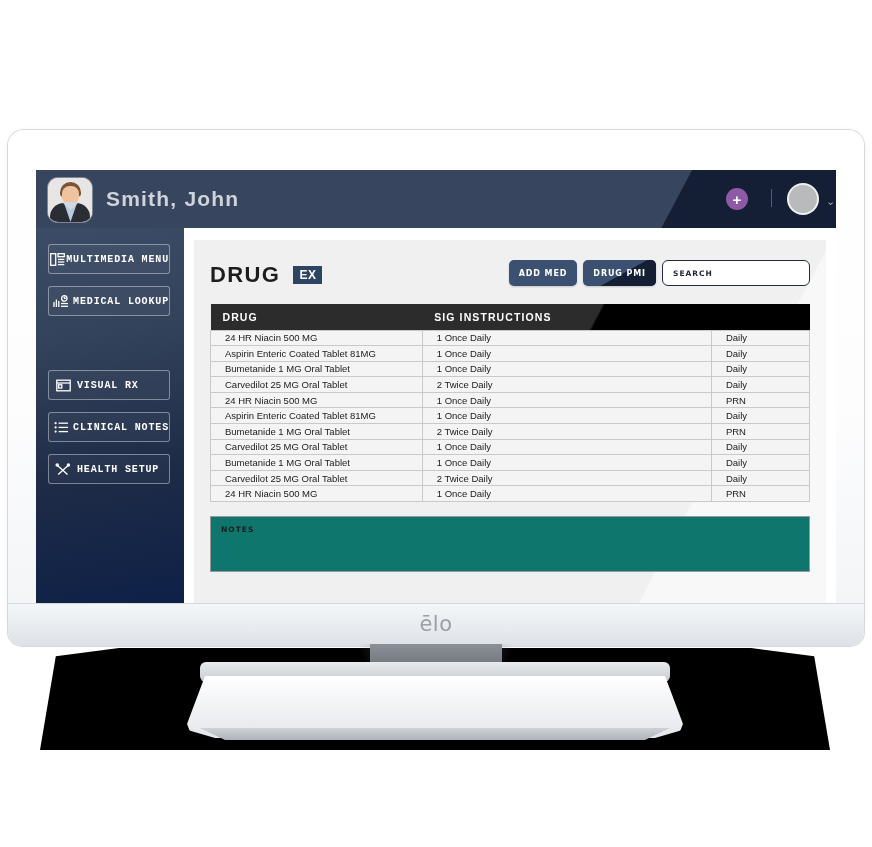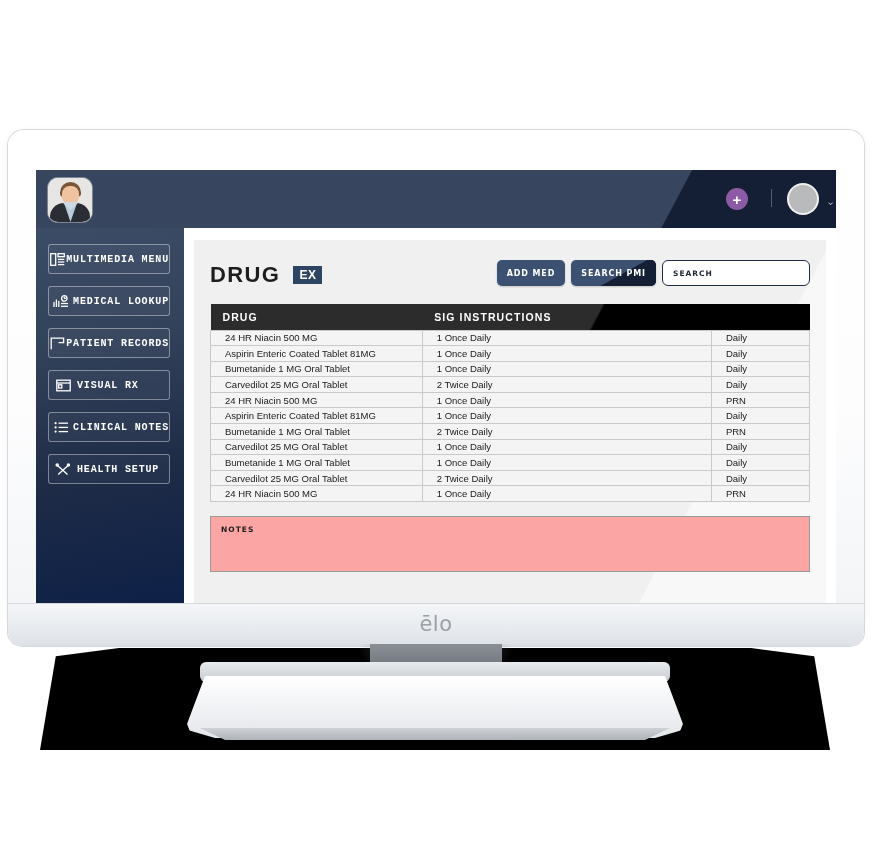--- a/index.html
+++ b/index.html
@@ -216,21 +216,21 @@
     font-family:"Liberation Sans", sans-serif;
   }
   table.meds tbody tr:first-child td { border-top:1px solid #c9c9c9; }
   .col-drug { width: 205px; }
   .col-sig  { width: 280px; }
   .col-sched{ width: 95px; }
 
   
   .notes-box {
     position:relative; z-index:2; margin-top:14px; height:56px;
-    background:#fca5a5; border:1.5px solid #999999;
+    background:#0f766e; border:1.5px solid #999999;
   }
   .notes-label {
     position:absolute; left:10px; top:8px;
     font-size:7.5px; font-weight:800; letter-spacing:1px; color:#1c1c1c;
     font-family:"DejaVu Sans", sans-serif;
   }
 </style>
 </head>
 <body>
 
@@ -245,20 +245,21 @@
     <div class="topbar">
       <div class="avatar-frame">
         <div class="avatar-photo">
           <div class="ph-body"></div>
           <div class="ph-hair"></div>
           <div class="ph-face"></div>
           <div class="ph-shirt"></div>
           <div class="ph-collar"></div>
         </div>
       </div>
+      <div class="patient-name">Smith, John</div>
       <div class="plus-btn">+</div>
       <div class="divider-v"></div>
       <div class="user-avatar"></div>
       <div class="chev">⌄</div>
     </div>
 
     <div class="sidebar">
 
       <div class="menu-item" style="top:16px">
         <span class="mi-ico">
@@ -282,28 +283,20 @@
             <circle cx="11.3" cy="3.4" r="2.7"></circle>
             <line x1="11.3" y1="3.4" x2="11.3" y2="1.4"></line>
             <line x1="11.3" y1="3.4" x2="12.9" y2="3.4"></line>
             <line x1="8" y1="8.5" x2="15" y2="8.5"></line>
             <line x1="8" y1="11.3" x2="15" y2="11.3"></line>
           </svg>
         </span>
         <span class="mi-label">MEDICAL LOOKUP</span>
       </div>
 
-      <div class="menu-item" style="top:100px">
-        <span class="mi-ico">
-          <svg class="ic" width="16" height="13" viewBox="0 0 16 13">
-            <path d="M1.2 12.3 V1.2 H13.6 V5.6 H8.6"></path>
-          </svg>
-        </span>
-        <span class="mi-label">PATIENT RECORDS</span>
-      </div>
 
       <div class="menu-item" style="top:142px">
         <span class="mi-ico">
           <svg class="ic" width="15" height="13" viewBox="0 0 15 13">
             <rect x="0.8" y="1.2" width="13.4" height="10.6"></rect>
             <line x1="0.8" y1="4" x2="14.2" y2="4"></line>
             <rect x="2.6" y="5.8" width="3.2" height="3.2"></rect>
           </svg>
         </span>
         <span class="mi-label">VISUAL RX</span>
@@ -342,21 +335,21 @@
 
         <div class="page-header">
           <span class="ttl-bold">DRUG</span>
           <span class="ex-badge">EX</span>
 
           <div class="hdr-actions">
             <div class="btn btn-addmed">
               <span>ADD MED</span>
             </div>
             <div class="btn btn-printpmi">
-              <span>SEARCH PMI</span>
+              <span>DRUG PMI</span>
             </div>
             <div class="search-box">
               <span class="search-ph">SEARCH</span>
             </div>
           </div>
         </div>
 
         <div class="table-wrap">
           <table class="meds">
             <colgroup>

